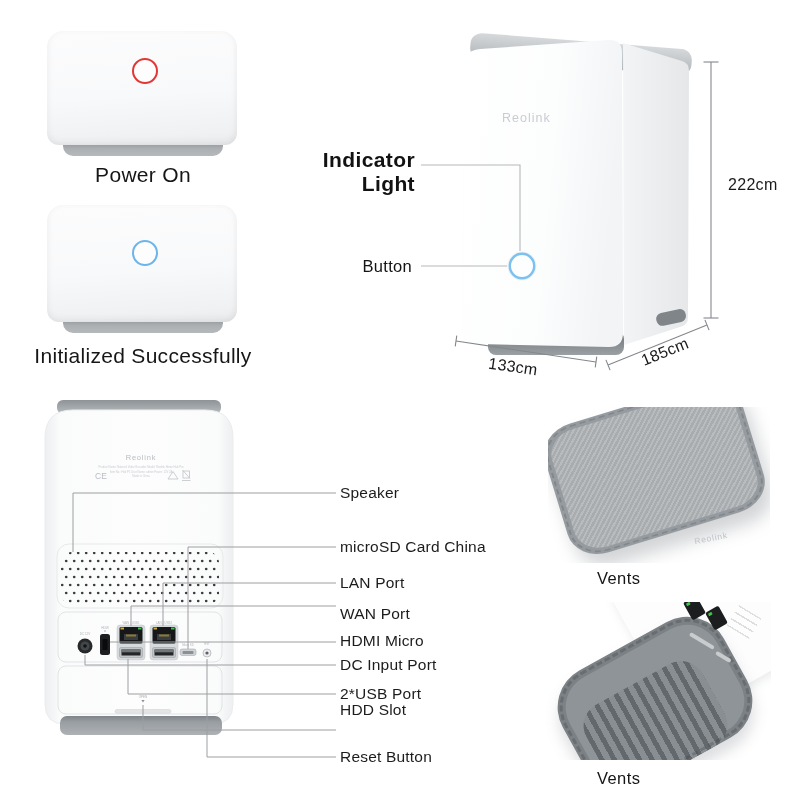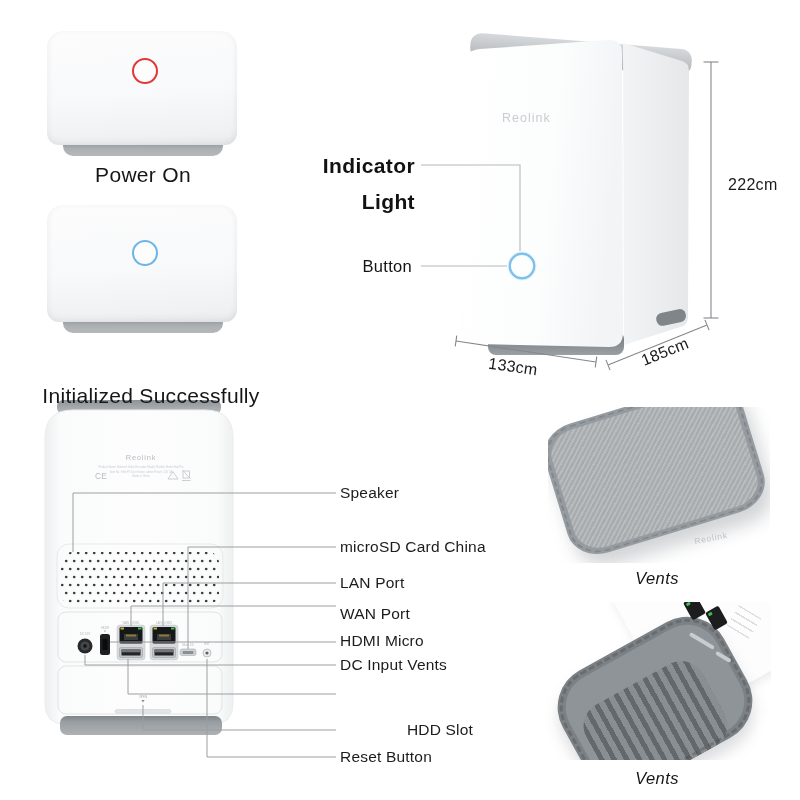--- a/index.html
+++ b/index.html
@@ -14,28 +14,28 @@
   .fv-base{position:absolute;background:linear-gradient(180deg,#7e8387 0%,#999da1 25%,#acb0b3 55%,#b5b9bc 100%);
            border-radius:5px 5px 10px 10px;z-index:1;}
   .fv-ring{position:absolute;width:22px;height:22px;border-radius:50%;background:#fdfdfe;z-index:3;border:2.6px solid #ccc;}
   .ring-red{border-color:#e23734;}
   .ring-blue{border-color:#6cb5e8;}
   .fv-label{position:absolute;width:260px;text-align:center;font-size:21px;font-weight:500;
             letter-spacing:.3px;color:#161616;z-index:4;}
 
   
   .ind-label{position:absolute;left:300px;top:148px;width:115px;text-align:right;font-size:21px;
-             font-weight:600;line-height:36px;letter-spacing:.4px;color:#121212;z-index:10;}
+             font-weight:600;line-height:24px;letter-spacing:.4px;color:#121212;z-index:10;}
   .btn-label{position:absolute;left:330px;top:257px;width:82px;text-align:right;font-size:16.5px;
              font-weight:500;letter-spacing:.3px;color:#141414;z-index:10;}
   .dim{position:absolute;font-size:16px;font-weight:500;letter-spacing:.3px;color:#1a1a1a;z-index:10;}
   .co-label{position:absolute;left:340px;width:200px;font-size:15.5px;line-height:18px;
             font-weight:500;letter-spacing:.2px;color:#1c1c1c;z-index:10;}
-  .vents-label{position:absolute;width:120px;text-align:center;font-size:16.5px;font-weight:500;
-               letter-spacing:.4px;color:#161616;z-index:10;font-style:italic;}
+  .vents-label{position:absolute;width:120px;text-align:left;font-size:16.5px;font-weight:500;
+               letter-spacing:.4px;color:#161616;z-index:10;}
 
   
   .photo{position:absolute;overflow:hidden;z-index:2;}
   .vt-rim{position:absolute;left:4px;top:-18px;width:205px;height:158px;border-radius:34px;background:#969ba0;
           transform:rotate(-17deg) scaleY(.85);box-shadow:4px 16px 18px rgba(118,124,130,.33);z-index:2;}
   .vt-rim::after{content:"";position:absolute;inset:2px;border:2.5px dashed rgba(70,75,80,.25);border-radius:32px;}
   .vt-mesh{position:absolute;inset:7px;border-radius:28px;
            background:repeating-linear-gradient(130deg,#b8bcbf 0 2px,#a8acaf 2px 4.5px);}
   .vt-logo{position:absolute;left:146px;top:126px;font-size:8.5px;color:#bdc2c7;letter-spacing:.8px;
            transform:rotate(-11deg);z-index:3;font-weight:500;}
@@ -65,21 +65,21 @@
     <div class="fv-base" style="left:63px;top:140px;width:160px;height:16px;"></div>
     <div class="fv-body" style="left:47px;top:31px;width:190px;height:114px;"></div>
     <div class="fv-ring ring-red" style="left:132px;top:58px;"></div>
     <div class="fv-label" style="left:13px;top:163px;">Power On</div>
   </div>
 
   <div>
     <div class="fv-base" style="left:63px;top:317px;width:160px;height:16px;"></div>
     <div class="fv-body" style="left:47px;top:205px;width:190px;height:117px;"></div>
     <div class="fv-ring ring-blue" style="left:132px;top:240px;"></div>
-    <div class="fv-label" style="left:21px;top:344px;margin-top:40px;">Initialized Successfully</div>
+    <div class="fv-label" style="left:13px;top:344px;">Initialized Successfully</div>
   </div>
 
   <svg class="abs" style="left:430px;top:25px;z-index:2;" width="280" height="335" viewBox="0 0 280 335">
     <defs>
       <linearGradient id="pCap" x1="0" y1="0" x2="0" y2="1">
         <stop offset="0" stop-color="#d6d9db"></stop>
           <stop offset="1" stop-color="#aeb3b7"></stop>
       </linearGradient>
       <linearGradient id="pSide" x1="0" y1="0" x2="1" y2="0">
         <stop offset="0" stop-color="#f3f4f5"></stop>
@@ -213,22 +213,23 @@
     <text x="103" y="300" font-size="3" fill="#a9adb1" text-anchor="middle">OPEN</text>
     <path d="M101.4,302 L104.6,302 L103,304.6 Z" fill="#8c9094"></path>
     <rect x="75" y="311.5" width="56" height="3.8" rx="1.9" fill="#e3e4e6" stroke="#cfd1d3" stroke-width="0.5"></rect>
   </svg>
 
   <div class="co-label" style="top:484px;">Speaker</div>
   <div class="co-label" style="top:538px;">microSD Card China</div>
   <div class="co-label" style="top:574px;">LAN Port</div>
   <div class="co-label" style="top:597px;margin-top:8px;">WAN Port</div>
   <div class="co-label" style="top:632px;">HDMI Micro</div>
-  <div class="co-label" style="top:656px;">DC Input Vents</div>
-  <div class="co-label" style="top:721px;text-align:center;">HDD Slot</div>
+  <div class="co-label" style="top:656px;">DC Input Port</div>
+  <div class="co-label" style="top:685px;">2*USB Port</div>
+  <div class="co-label" style="top:701px;">HDD Slot</div>
   <div class="co-label" style="top:748px;">Reset Button</div>
 
   <div class="photo" style="left:548px;top:407px;width:222px;height:156px;">
     <div class="vt-rim">
       <div class="vt-mesh"></div>
     </div>
     <div class="vt-logo">Reolink</div>
   </div>
   <div class="vents-label" style="left:597px;top:569px;">Vents</div>
 

